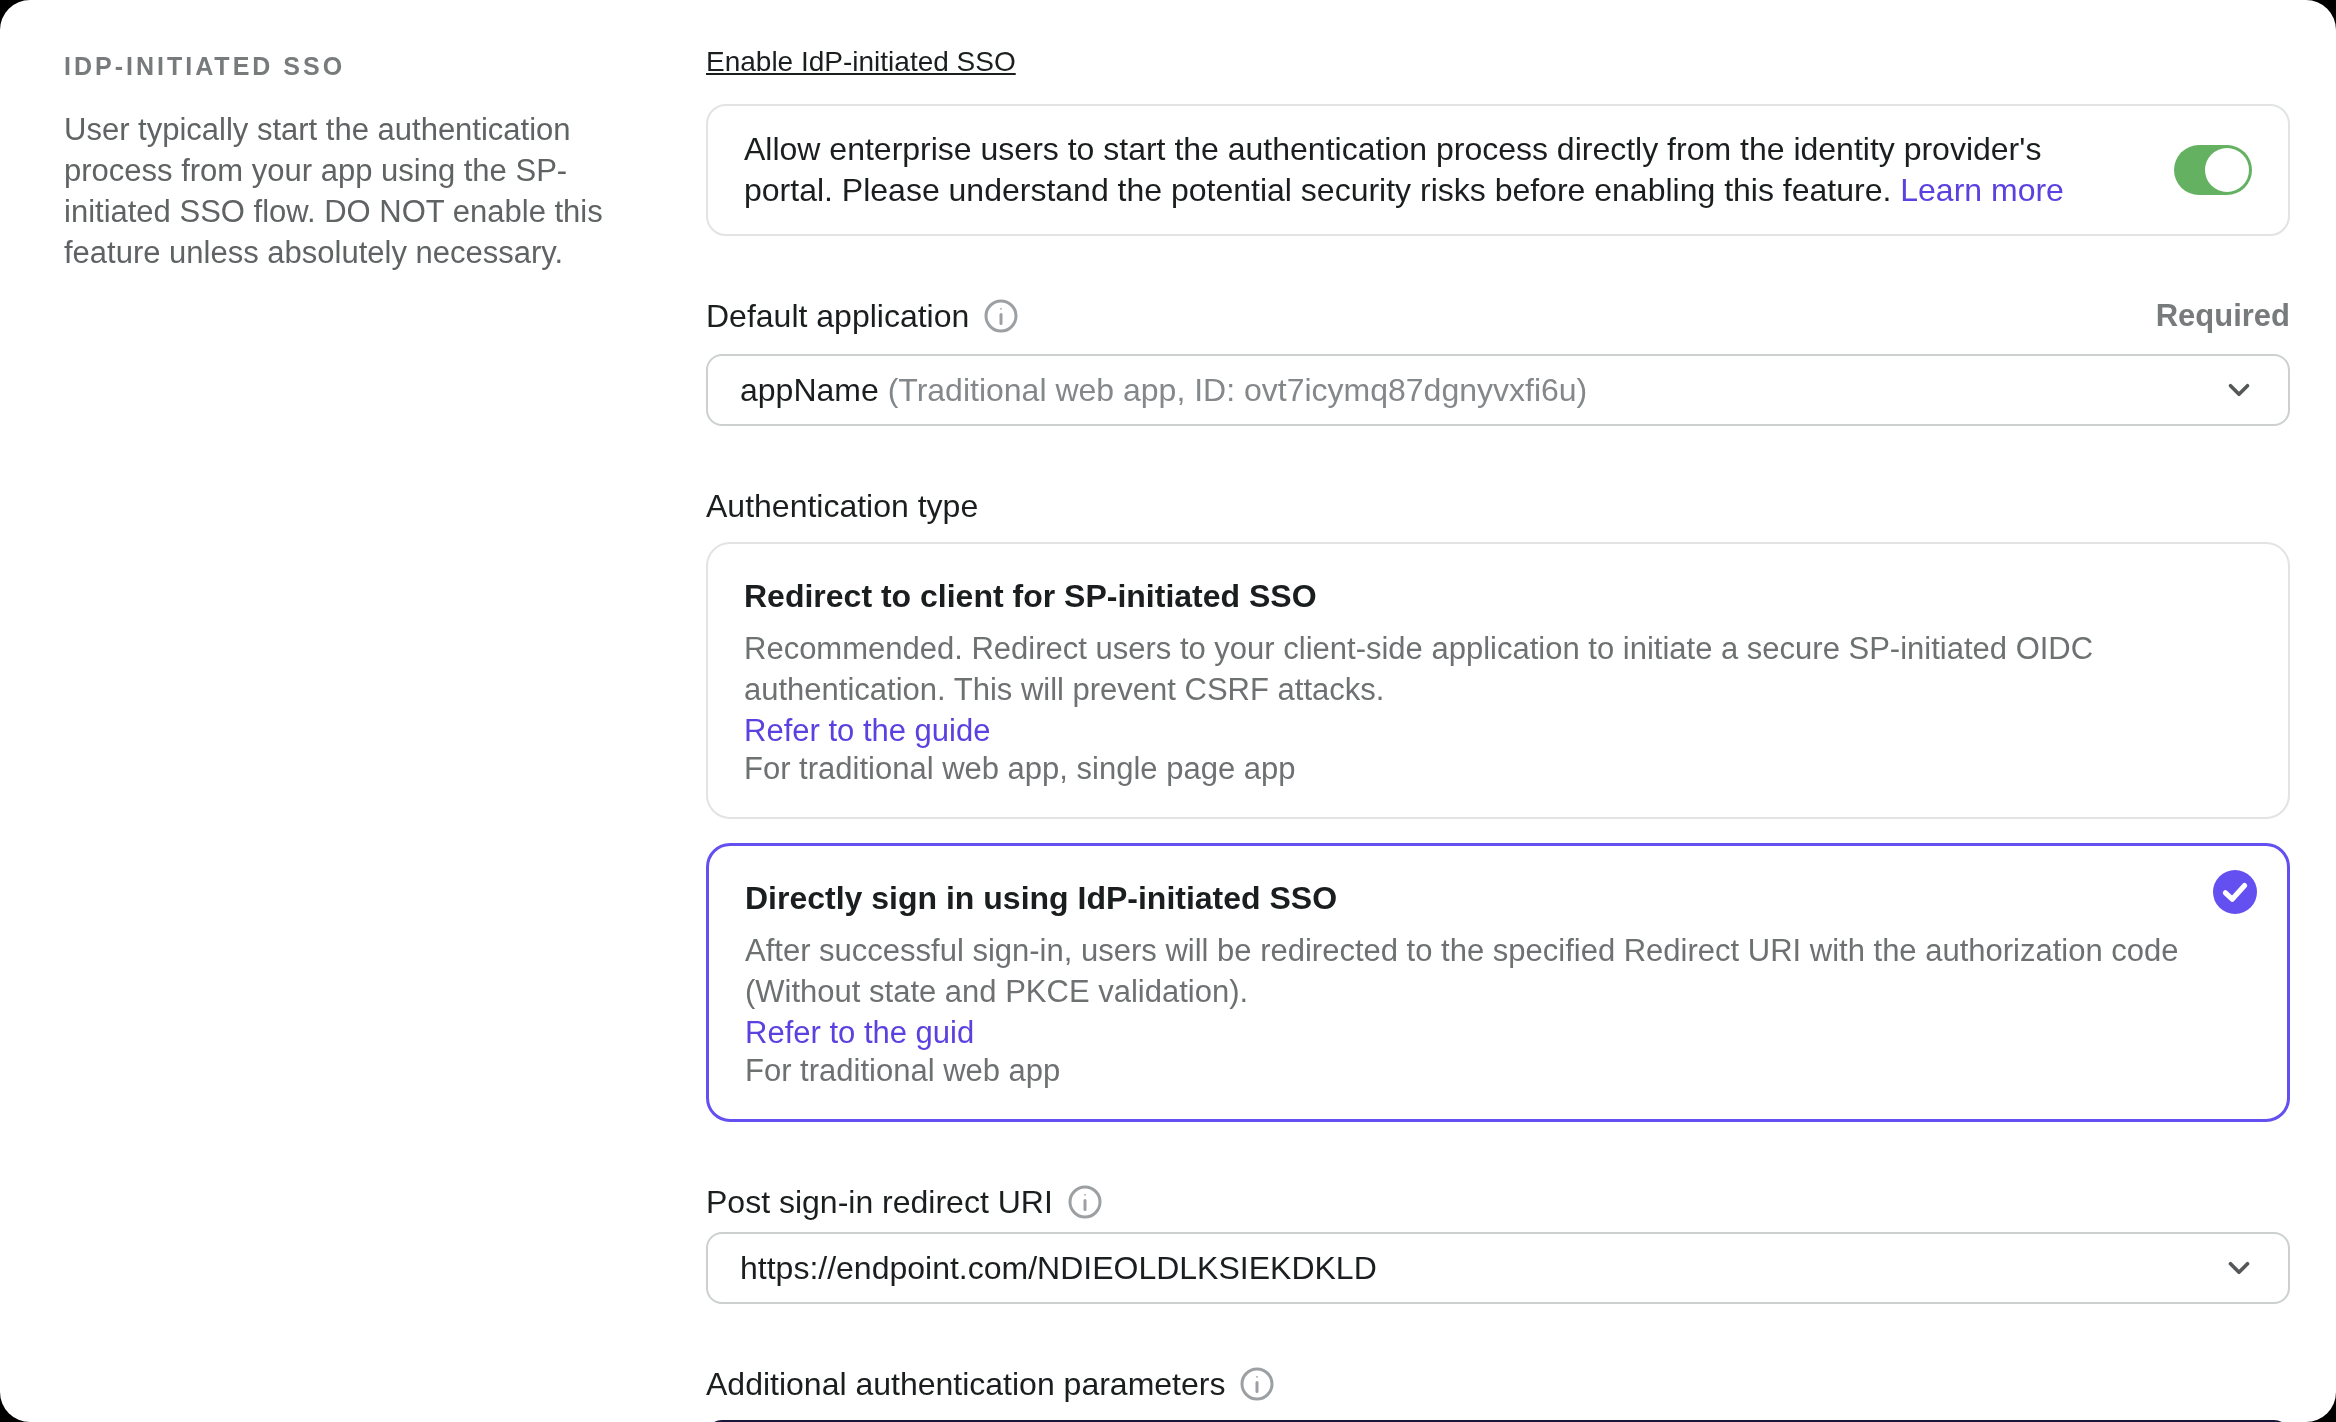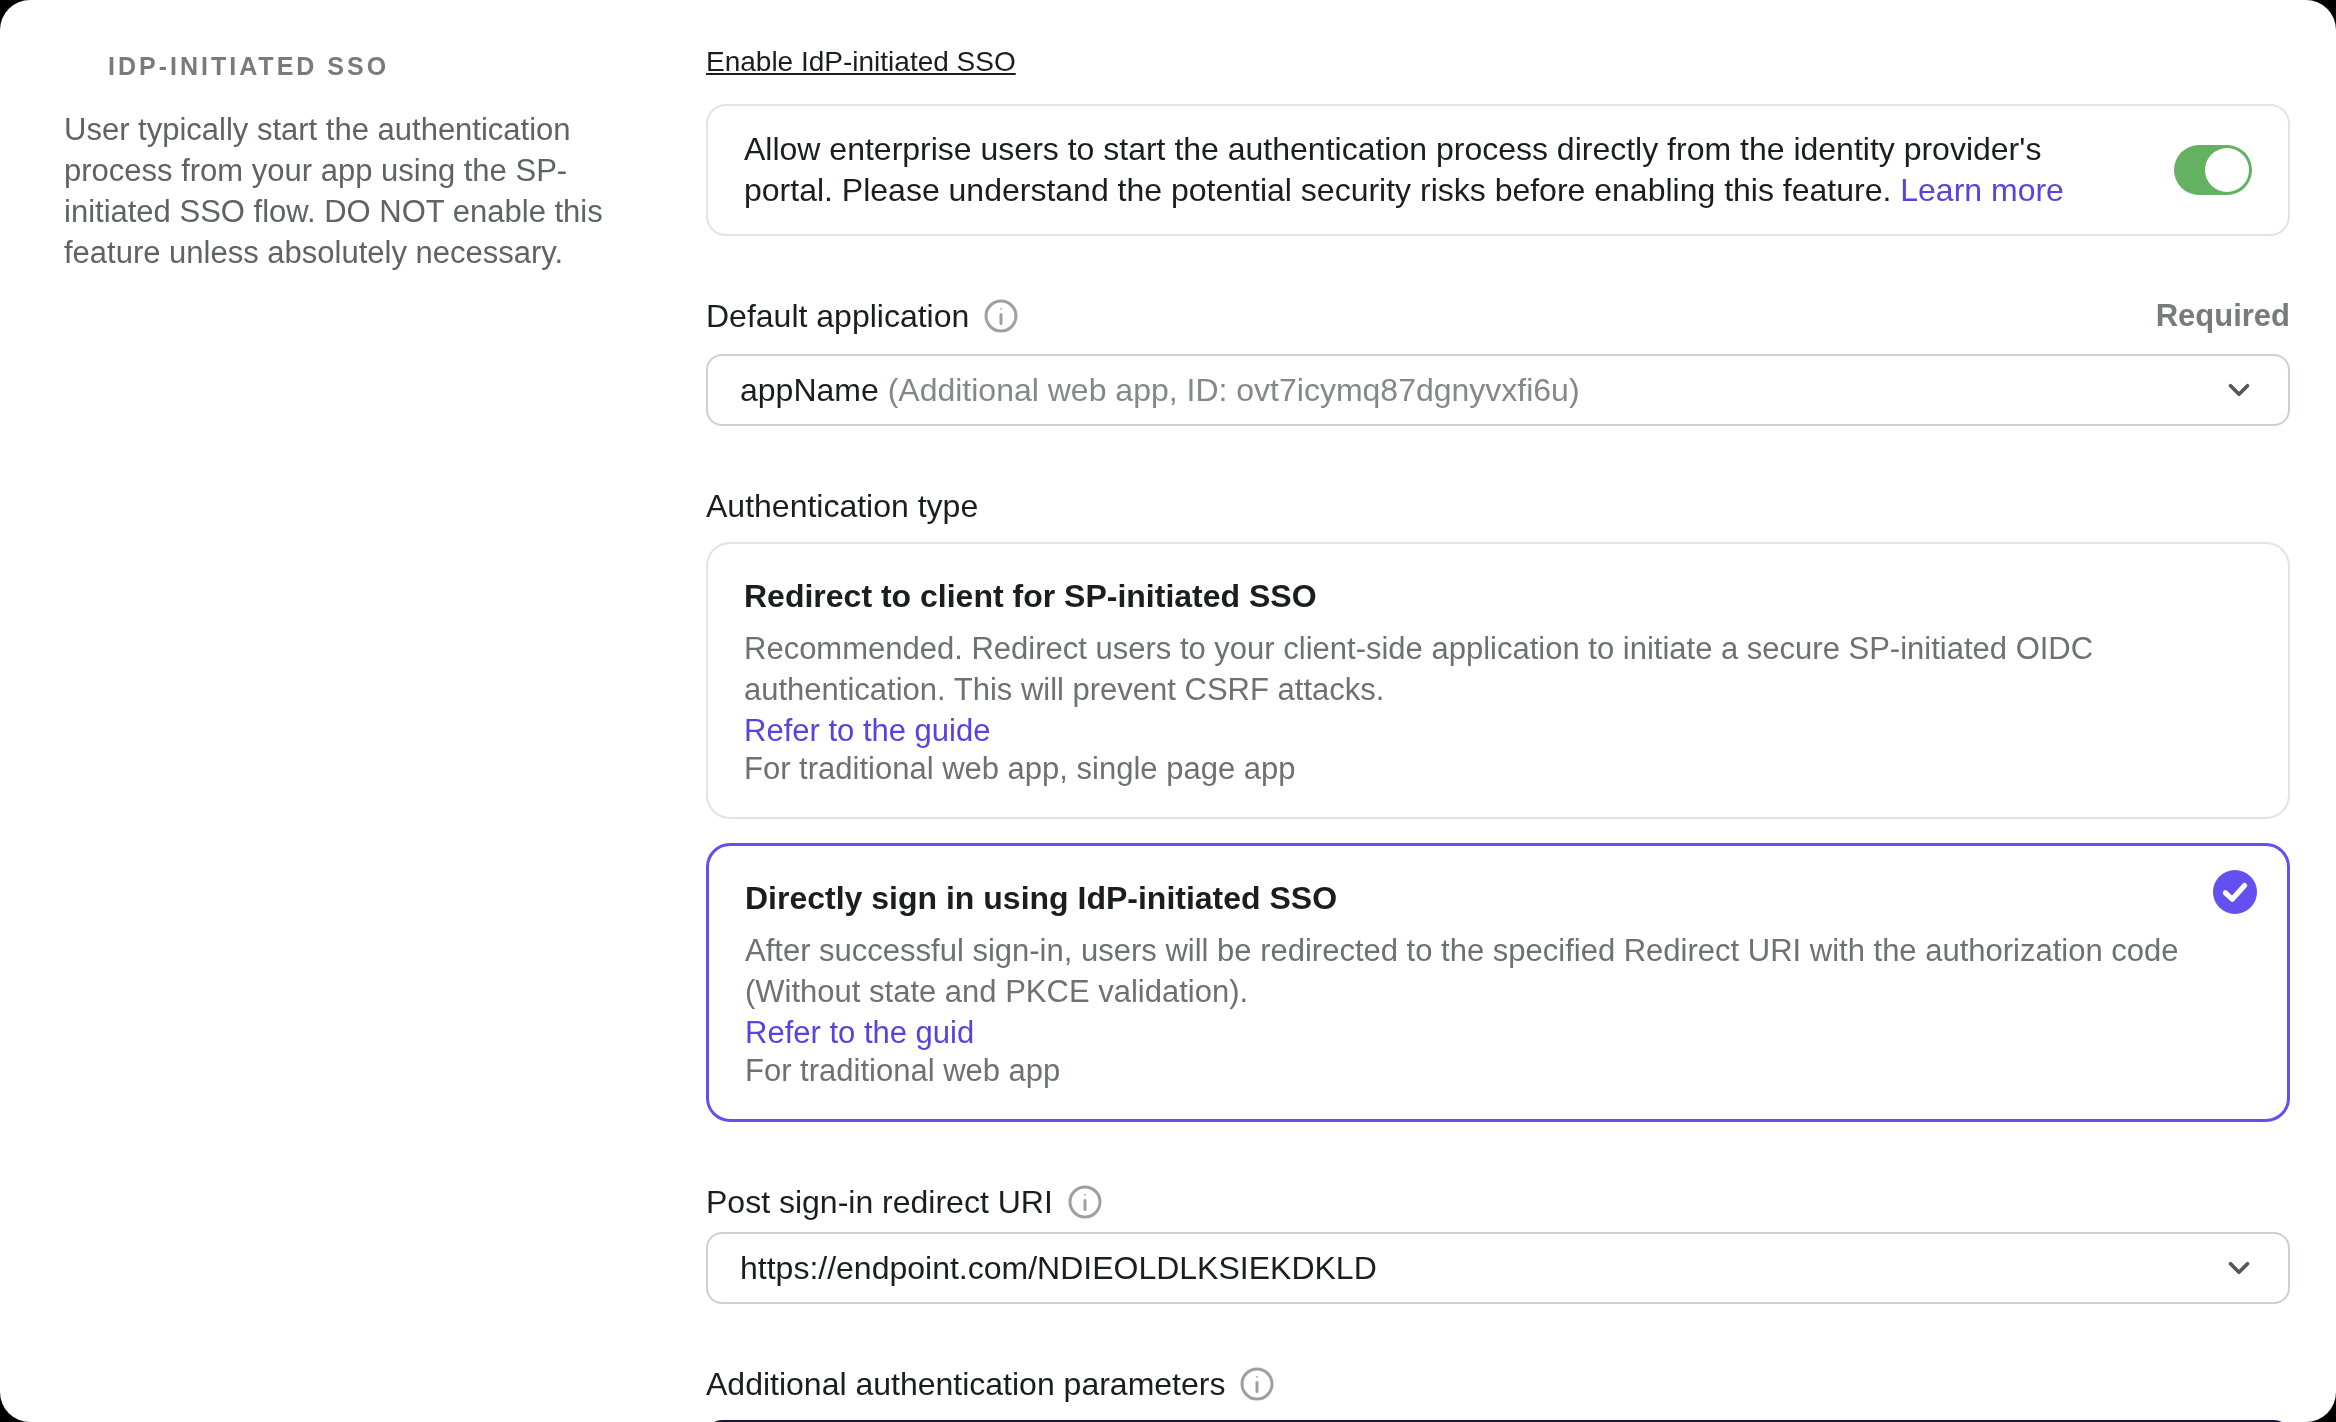--- a/index.html
+++ b/index.html
@@ -9,21 +9,21 @@
     position: absolute; inset: 0;
     background: #ffffff;
     border-radius: 30px;
     overflow: hidden;
     display: flex;
   }
   
   .sidebar { width: 700px; flex: 0 0 700px; padding: 52px 40px 0 64px; }
   .sidebar-heading {
     font-size: 25px; font-weight: 700; letter-spacing: 3px;
-    color: #787b7c; margin-bottom: 28px; margin-left: 44px;
+    color: #787b7c; margin-bottom: 28px;
   }
   .sidebar-desc { font-size: 31px; line-height: 41px; color: #606364; }
   
   .main { flex: 1; padding: 40px 46px 0 6px; }
   .section-title { font-size: 28px; font-weight: 500; line-height: 44px; color: #1b1e1f; text-decoration: underline; }
   .mb20 { margin-bottom: 20px; }
   
   .toggle-card {
     height: 132px; border: 2px solid #e1e3e4; border-radius: 20px;
     display: flex; align-items: center; padding: 0 36px;
@@ -111,21 +111,21 @@
           <circle cx="12" cy="7.2" r="0.6" fill="#9ca0a2" stroke="none"></circle>
         </svg>
       </span>
       <span class="grow"></span>
       <span class="required">Required</span>
     </div>
 
     <div class="select">
       <span class="value">
         <span class="primary">appName</span>
-        <span class="secondary"> <span>(Additional web app, ID: ovt7icymq87dgnyvxfi6u)</span></span>
+        <span class="secondary"> <span>(Traditional web app, ID: ovt7icymq87dgnyvxfi6u)</span></span>
       </span>
       <span class="chevron">
         <svg width="34" height="34" viewBox="0 0 24 24" fill="none" stroke="#565758" stroke-width="2.6" stroke-linecap="round" stroke-linejoin="round">
           <polyline points="6 9 12 15 18 9"></polyline>
         </svg>
       </span>
     </div>
 
     <div class="label-row" style="margin-bottom:0;">
       <span class="field-label">Authentication type</span>

